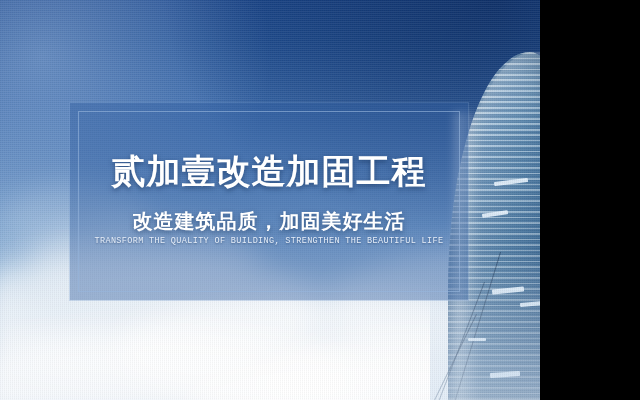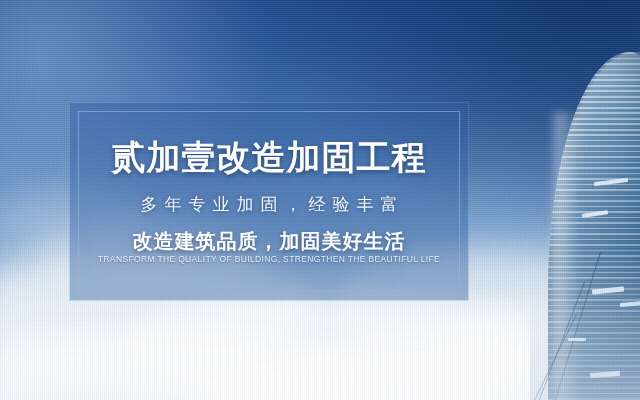--- a/index.html
+++ b/index.html
@@ -1,21 +1,22 @@
 <!DOCTYPE html>
 <html><head>
 <meta charset="utf-8">
 <style>
   html,body{margin:0;padding:0;background:#000;}
   .stage{
     position:relative;
-    width:640px;height:400px;
+    width:520px;height:400px;
     overflow:hidden;
-    font-family:Liberation Sans, sans-serif;
+    font-family:Liberation Mono, monospace;
     background:#4a74b4;
+    padding-left:20px;
   }
 
   
   .sky{
     position:absolute;inset:0;
     background:linear-gradient(180deg,
       #1e4a8f 0%,
       #245397 10%,
       #3a69aa 26%,
       #5c87bd 42%,
@@ -189,19 +190,18 @@
     </div>
     <div class="tower-atmos"></div>
   </div>
 
   <div class="grain"></div>
 
   <div class="panel">
     <div class="panel-inner"></div>
     <div class="panel-content">
       <div class="headline">贰加壹改造加固工程</div>
-      <div class="subline">多年专业加固，经验丰富</div>
       <div class="tagline">改造建筑品质，加固美好生活</div>
       <div class="en-line">TRANSFORM THE QUALITY OF BUILDING, STRENGTHEN THE BEAUTIFUL LIFE</div>
     </div>
   </div>
 
 </div>
 
 </body></html>

